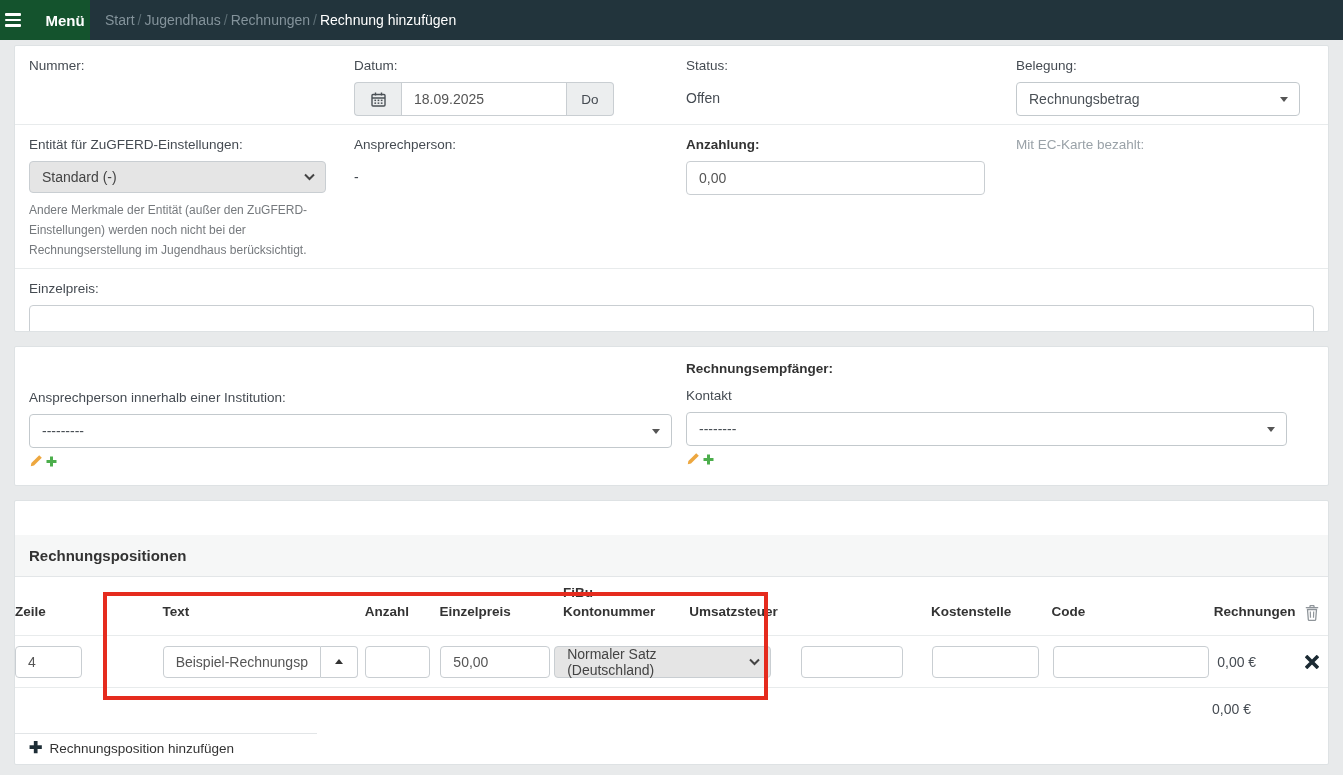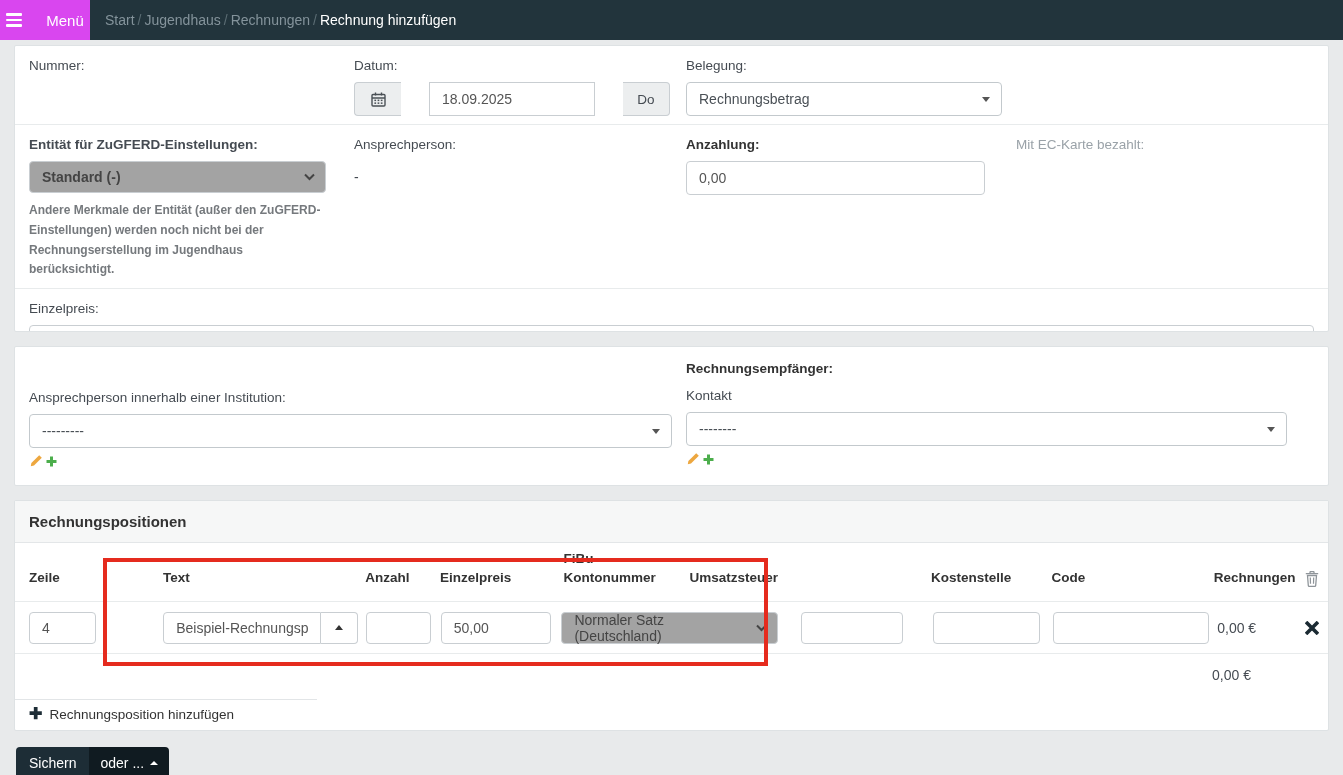--- a/index.html
+++ b/index.html
@@ -6,23 +6,23 @@
   html,body { width:1343px; height:775px; }
   body {
     font-family: "Liberation Sans", sans-serif;
     background:#e8eaeb;
     position:relative;
     overflow:hidden;
     color:#454b52;
   }
   
   .navbar { height:40px; background:#22343c; display:flex; align-items:center; }
-  .menu-btn { width:90px; height:40px; background:#d946ef; color:#fff;
+  .menu-btn { width:90px; height:40px; background:#14532d; color:#fff;
     display:flex; align-items:center; justify-content:center; gap:24px;
-    font-size:15px; cursor:pointer; border:none; }
+    font-size:15px; cursor:pointer; border:none;font-weight:bold; }
   .hamburger { display:inline-flex; flex-direction:column; gap:3px; }
   .hamburger span { width:16px; height:2.5px; background:#fff; border-radius:1px; }
   .breadcrumb { display:flex; align-items:center; gap:3px; margin-left:15px; font-size:14px; }
   .crumb { color:#84939b; text-decoration:none; }
   .crumb-sep { color:#5c6d74; }
   .crumb.active { color:#ffffff; }
   
   .content { margin:5px 14px 0; }
   .panel { background:#fff; border:1px solid #dee2e4; border-radius:2px; margin-bottom:14px; overflow:hidden; }
   .panel-1 { height:287px; }
@@ -35,63 +35,63 @@
   .lbl-bold { font-weight:bold; color:#333; }
   .lbl-muted { color:#9aa2a8; }
   .static-val { font-size:14px; color:#454b52; padding-top:8px; }
   .help-text { font-size:12px; line-height:1.65; color:#75797d; margin-top:8px; max-width:302px; }
   
   .tb { height:34px; border:1px solid #c9ced2; border-radius:4px; background:#fff;
     font-family:"Liberation Sans",sans-serif; font-size:14px; color:#555; padding:0 12px; outline:none; }
   .tb-sm { height:32px; }
   .w-full { width:100%; }
   
-  .input-group { display:flex; width:260px;gap:28px; }
+  .input-group { display:flex; width:260px; }
   .ig-addon { display:flex; align-items:center; justify-content:center; background:#eceeef;
     border:1px solid #c9ced2; min-width:47px; font-size:13.5px; color:#454b52; }
   .ig-addon:first-child { border-radius:4px 0 0 4px; border-right:none; }
   .ig-addon:last-child { border-radius:0 4px 4px 0; border-left:none; }
   .input-group .tb { flex:1; border-radius:0; width:166px; }
   
   .dd { height:34px; border:1px solid #c3c9cd; border-radius:4px; background:#fff;
     display:flex; align-items:center; font-size:14px; color:#4a5056; padding:0 26px 0 12px;
     position:relative; cursor:pointer; }
   .caret-down { position:absolute; right:11px; top:50%; margin-top:-2px; width:0; height:0;
     border-left:4.5px solid transparent; border-right:4.5px solid transparent; border-top:5px solid #555; }
   
-  .sel { height:32px; border:1px solid #c9ced2; border-radius:4px; background:#a3a3a3;
+  .sel { height:32px; border:1px solid #c9ced2; border-radius:4px; background:#e5e5e5;
     display:flex; align-items:center; font-size:14px; color:#444; padding:0 30px 0 12px;
     position:relative; cursor:pointer; }
   .chev { position:absolute; right:10px; top:50%; margin-top:-4px; }
   
   .icon-row { margin-top:5px; display:flex; align-items:center; gap:2px; height:16px; }
   
   .panel-heading { padding:12px 14px; background:#f6f7f7; border-bottom:1px solid #e3e6e8;
-    font-size:15px; font-weight:bold; color:#333; height:42px; }
+    font-size:15px; font-weight:bold; color:#333; height:42px;margin-top:34px; }
   .pos-table { position:relative; }
   .pos-row { display:flex; }
-  .c1{width:98px;padding-left:14px;} .c2{width:211px;padding-left:6px;margin-left:48px;}
+  .c1{width:98px;} .c2{width:211px;padding-left:6px;margin-left:48px;}
   .c3{width:77px;padding-left:7px;}  .c4{width:125px;padding-left:8px;}
   .c5{width:248px;padding-left:7px;} .c6{width:137px;padding-left:12px;}
   .c7{width:130px;padding-left:12px;}.c8{width:170px;padding-left:8px;}
   .c9{width:90px;padding-left:8px;}  .c10{width:34px;display:flex;justify-content:center;}
   .pos-header { align-items:flex-end; padding-top:16px; padding-bottom:13px; height:59px;
     border-bottom:1px solid #e8ebec; }
   .pos-header .hcell { font-size:13.5px; font-weight:bold; color:#333; line-height:1.45; }
   .pos-inputs { align-items:center; height:52px; border-bottom:1px solid #e8ebec; }
   .tb-zeile { width:67px; } .tb-anzahl { width:65px; } .tb-preis { width:110px; }
   .tb-fibu { width:102px; } .tb-kost { width:107px; } .tb-code { width:156px; }
   .text-group { display:flex; }
   .text-group .tb { width:158px; border-radius:4px 0 0 4px; }
   .dd-toggle-btn { width:37px; height:32px; background:#fff; border:1px solid #c9ced2;
     border-left:none; border-radius:0 4px 4px 0; display:flex; align-items:center;
     justify-content:center; cursor:pointer; }
   .caret-up-dark { width:0; height:0; border-left:4px solid transparent;
     border-right:4px solid transparent; border-bottom:5px solid #333; }
-  .sel-ust { width:217px; margin-left:9px; }
+  .sel-ust { width:217px; margin-left:2px; }
   .cell-price { font-size:14px; color:#454b52; }
   .total-row { position:relative; height:46px; }
   .total-row .total-val { position:absolute; left:1197px; top:13px; font-size:14px; color:#454b52; }
   .total-row .partial-line { position:absolute; left:0; bottom:0; width:302px; border-bottom:1px solid #e2e5e7; }
   .add-row { padding:6px 14px 8px; display:flex; align-items:center; }
   .add-link { display:flex; align-items:center; gap:7px; font-size:13.5px; color:#333;
     text-decoration:none; cursor:pointer; }
   .plus-dark { color:#1d2d36; font-weight:bold; font-size:16px; line-height:1; }
   
   .red-box { position:absolute; left:88px; top:15px; width:665px; height:108px;
@@ -152,31 +152,35 @@
                 <rect x="3.4" y="10.4" width="1.7" height="1.5"></rect>
                   <rect x="6.6" y="10.4" width="1.7" height="1.5"></rect>
                   <rect x="9.8" y="10.4" width="1.7" height="1.5"></rect>
               </g>
             </svg>
           </span>
           <input class="tb" type="text" value="18.09.2025" style="">
           <span class="ig-addon">Do</span>
         </div>
       </div>
+      <div>
+        <label>Status:</label>
+        <div class="static-val">Offen</div>
+      </div>
       <div style="padding-right:14px;">
         <label>Belegung:</label>
         <div class="dd">
           <span>Rechnungsbetrag</span>
           <span class="caret-down"></span>
         </div>
       </div>
     </div>
 
     <div class="form-row grid-4">
-      <div style="padding-right:28px;font-weight:bold;">
+      <div style="padding-right:28px;">
         <label>Entität für ZuGFERD-Einstellungen:</label>
         <div class="sel" style="width:297px;">
           <span>Standard (-)</span>
           <span class="chev">
             <svg width="11" height="8" viewBox="0 0 11 8">
                 <polyline points="1,1.5 5.5,6 10,1.5" fill="none" stroke="#444" stroke-width="2"></polyline>
               </svg>
           </span>
         </div>
         <div class="help-text">Andere Merkmale der Entität (außer den ZuGFERD-Einstellungen) werden noch nicht bei der Rechnungserstellung im Jugendhaus berücksichtigt.</div>

